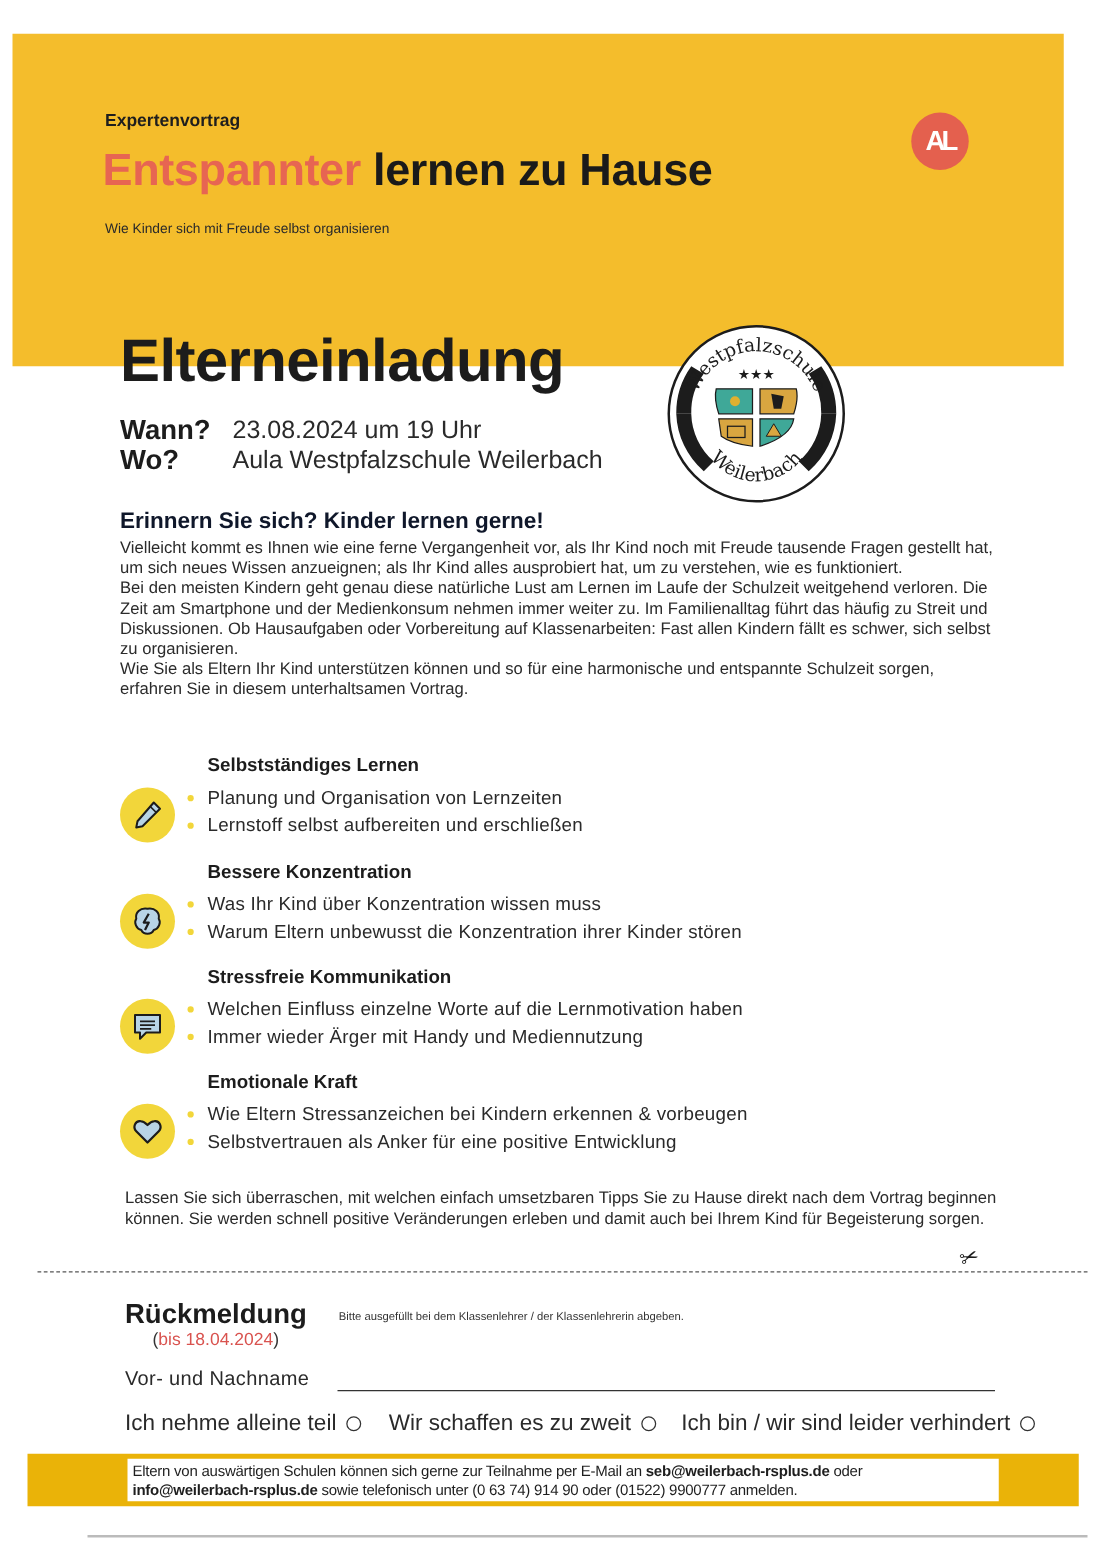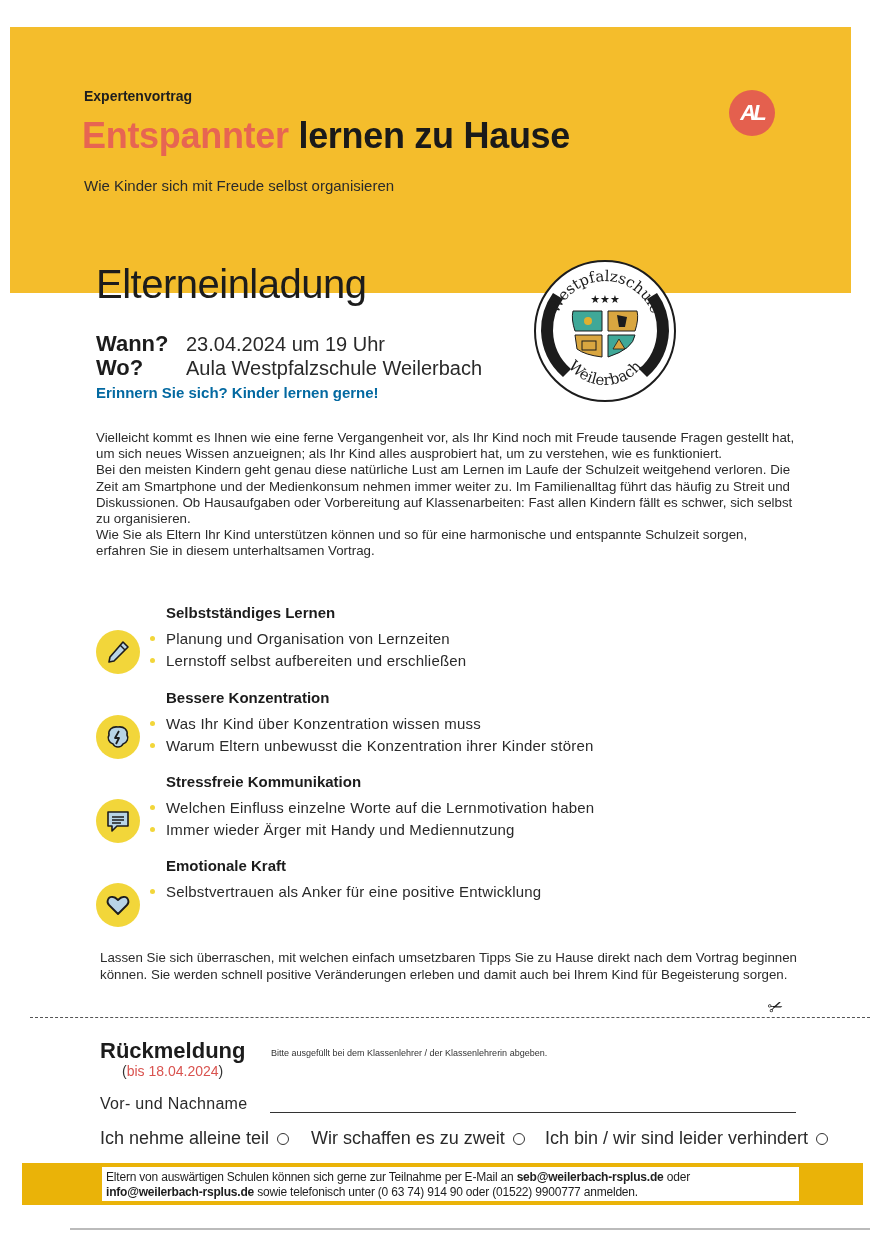--- a/index.html
+++ b/index.html
@@ -4,33 +4,33 @@
 <style>
   * { box-sizing: border-box; margin: 0; padding: 0; }
   html, body { width: 874px; height: 1235px; background: #ffffff; overflow: hidden; }
   body { position: relative; font-family: "Liberation Sans", "DejaVu Sans", sans-serif; color: #222; }
 
   .banner { position: absolute; left: 10px; top: 27px; width: 841px; height: 266px; background: #f4bd2c; }
   .banner .kicker { position: absolute; left: 74px; top: 61px; font-size: 14px; font-weight: bold; color: #1e1e1e; }
   .banner .title { position: absolute; left: 72px; top: 88px; font-size: 36px; font-weight: bold; letter-spacing: -0.3px; white-space: nowrap; }
   .banner .title .accent { color: #e76552; }
   .banner .title .rest { color: #1a1a1a; }
-  .banner .subtitle { position: absolute; left: 74px; top: 150px; font-size: 15px; color: #2a2a2a; }
+  .banner .subtitle { position: absolute; left: 74px; top: 150px; font-size: 11px; color: #2a2a2a; }
   .banner .logo { position: absolute; left: 719px; top: 63px; width: 46px; height: 46px; border-radius: 50%; background: #e4604e; display: flex; align-items: center; justify-content: center; }
-  .banner .logo span { color: #fff; font-weight: bold; font-size: 22px; font-style: italic; letter-spacing: -3px; }
-
-  .h1 { position: absolute; left: 96px; top: 262px; font-size: 40px; font-weight: normal; color: #1c1c1c; letter-spacing: -0.5px; }
+  .banner .logo span { color: #fff; font-weight: bold; font-size: 22px; letter-spacing: -3px; }
+
+  .h1 { position: absolute; left: 96px; top: 262px; font-size: 48px; font-weight: bold; color: #1c1c1c; letter-spacing: -0.5px; }
   .info { position: absolute; left: 96px; top: 332px; font-size: 20px; line-height: 24px; }
   .info .row { display: flex; }
   .info .lbl { width: 90px; font-weight: bold; font-size: 22px; color: #1c1c1c; }
   .info .val { color: #2a2a2a; }
 
   .crest { position: absolute; left: 533px; top: 259px; width: 144px; height: 144px; }
 
-  .intro-h { position: absolute; left: 96px; top: 384px; font-size: 15px; font-weight: bold; color: #0369a1; }
+  .intro-h { position: absolute; left: 96px; top: 406px; font-size: 18px; font-weight: bold; color: #0f172a; }
   .intro { position: absolute; left: 96px; top: 430px; width: 700px; font-size: 13.3px; line-height: 16.2px; color: #2b2b2b; }
   .intro p { margin: 0; }
 
   .topic { position: absolute; left: 96px; width: 560px; }
   .topic .ico { position: absolute; left: 0; top: 26px; width: 44px; height: 44px; border-radius: 50%; background: #f2d63a; display: flex; align-items: center; justify-content: center; }
   .topic h3 { position: absolute; left: 70px; top: 0; font-size: 15px; font-weight: bold; color: #1c1c1c; white-space: nowrap; }
   .topic ul { position: absolute; left: 54px; top: 24px; list-style: none; }
   .topic li { position: relative; padding-left: 16px; font-size: 15px; line-height: 22px; color: #2a2a2a; white-space: nowrap; letter-spacing: 0.2px; }
   .topic li::before { content: ""; position: absolute; left: 0; top: 8px; width: 5px; height: 5px; border-radius: 50%; background: #f2d63a; }
 
@@ -67,21 +67,21 @@
   <div class="subtitle">Wie Kinder sich mit Freude selbst organisieren</div>
   <div class="logo">
       <span>AL</span>
     </div>
 </div>
 
 <div class="h1">Elterneinladung</div>
 <div class="info">
   <div class="row">
     <span class="lbl">Wann?</span>
-    <span class="val">23.04.2024 um 19 Uhr</span>
+    <span class="val">23.08.2024 um 19 Uhr</span>
   </div>
   <div class="row">
     <span class="lbl">Wo?</span>
     <span class="val">Aula Westpfalzschule Weilerbach</span>
   </div>
 </div>
 
 <svg class="crest" viewBox="0 0 144 144">
   <circle cx="72" cy="72" r="70" fill="#fff" stroke="#1c1c1c" stroke-width="2"></circle>
   <path d="M8 72 A64 64 0 0 1 20 34 L30 40 A52 52 0 0 0 20 72 Z" fill="#1c1c1c"></path>
@@ -156,20 +156,21 @@
 
 <div class="topic" style="top:857px">
   <div class="ico">
     <svg width="26" height="26" viewBox="0 0 26 26">
         <path d="M13 22 L4 13 C1 10 3 4 8 5 C10 5 12 7 13 8 C14 7 16 5 18 5 C23 4 25 10 22 13 Z" fill="#b8d4e6" stroke="#1c1c1c" stroke-width="1.8" stroke-linejoin="round"></path>
         <path d="M13 8 V22" stroke="#b8d4e6" stroke-width="0"></path>
       </svg>
   </div>
   <h3>Emotionale Kraft</h3>
   <ul>
+    <li>Wie Eltern Stressanzeichen bei Kindern erkennen &amp; vorbeugen</li>
     <li>Selbstvertrauen als Anker für eine positive Entwicklung</li>
   </ul>
 </div>
 
 <div class="closing">Lassen Sie sich überraschen, mit welchen einfach umsetzbaren Tipps Sie zu Hause direkt nach dem Vortrag beginnen können. Sie werden schnell positive Veränderungen erleben und damit auch bei Ihrem Kind für Begeisterung sorgen.</div>
 
 <div class="scissors">✂</div>
 <div class="cutline"></div>
 
 <div class="rm-title">Rückmeldung</div>

